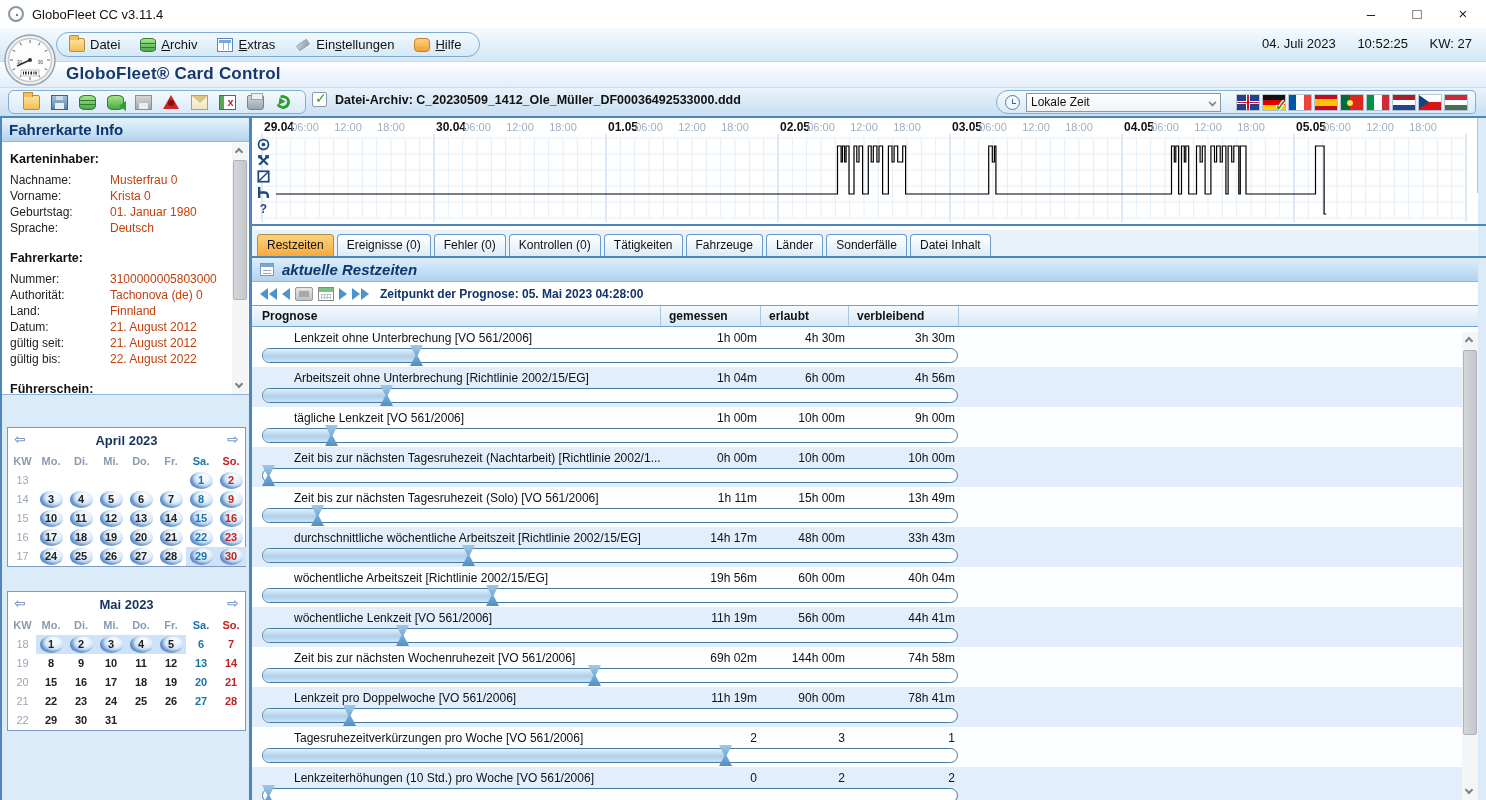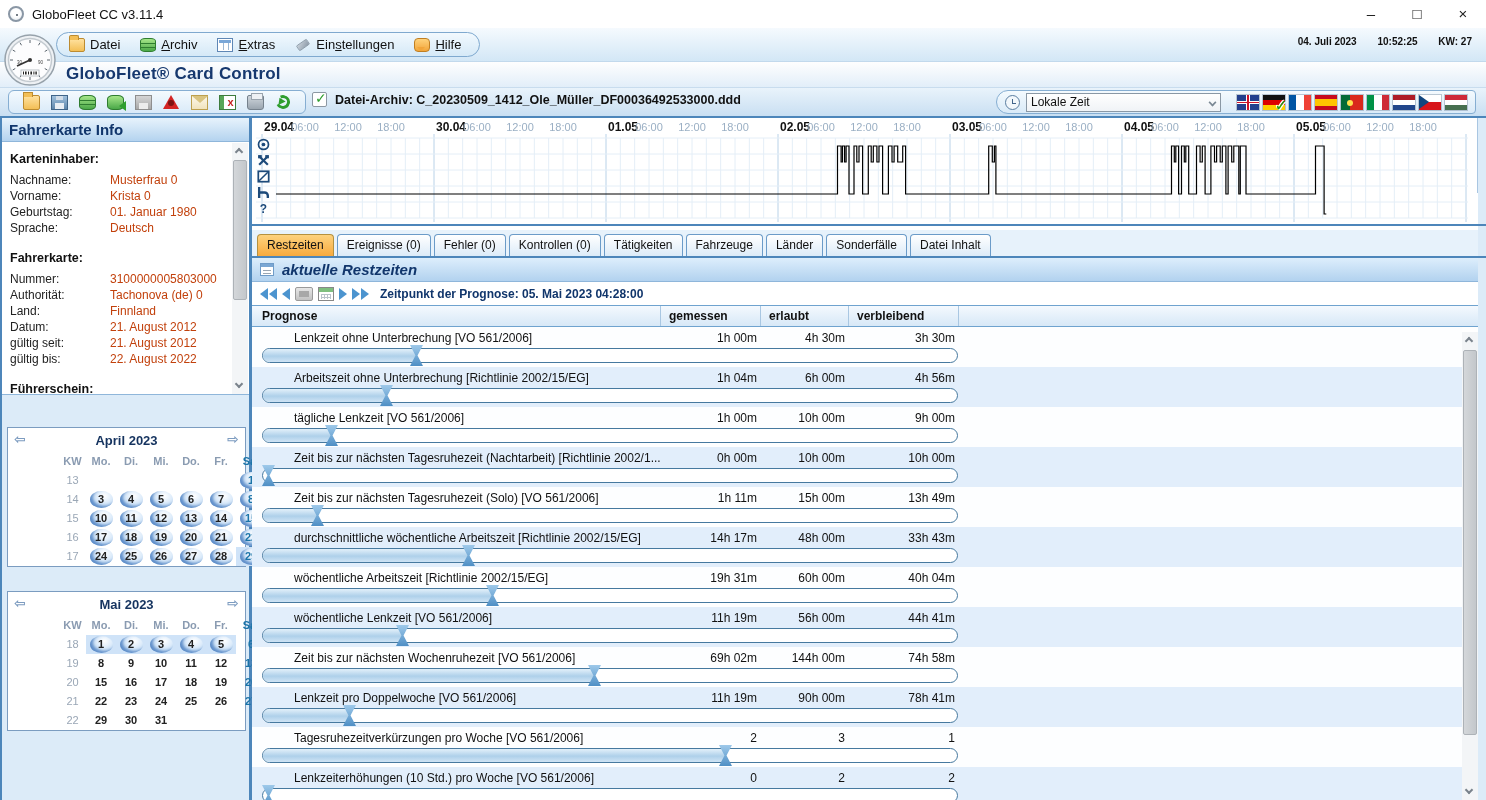--- a/index.html
+++ b/index.html
@@ -28,21 +28,21 @@
   .folder-icon{background:linear-gradient(#ffe2a0,#f3bf56);border:1px solid #bc8b30;border-radius:2px;}
   .folder-icon::before{content:"";position:absolute;left:-1px;top:-4px;width:8px;height:4px;background:#f3bf56;border:1px solid #bc8b30;border-bottom:none;border-radius:2px 2px 0 0;}
   .archive-icon{background:linear-gradient(#a6e689,#4aa848);border:1px solid #2f7d30;border-radius:5px/3px;}
   .archive-icon::before{content:"";position:absolute;left:0;top:4px;width:100%;height:1px;background:#2f7d30;box-shadow:0 4px 0 #2f7d30;}
   .extras-icon{background:#fff;border:1px solid #5f87b5;}
   .extras-icon::before{content:"";position:absolute;left:1px;top:1px;right:1px;height:3px;background:#7aa7d8;}
   .extras-icon::after{content:"";position:absolute;left:5px;top:4px;bottom:1px;width:1px;background:#9db8d4;box-shadow:5px 0 0 #9db8d4;}
   .settings-icon{background:linear-gradient(135deg,#c9d2da,#8d9aa8);border:1px solid #6e7c8a;border-radius:2px;transform:rotate(-35deg) scale(.8,0.45);}
   .help-icon{background:linear-gradient(#ffd27b,#f2a53a);border:1px solid #c07f22;border-radius:4px;}
   .help-icon::after{content:"";position:absolute;left:2px;bottom:-4px;border:4px solid transparent;border-top-color:#f2a53a;}
-  .menudate{position:absolute;right:14px;top:8px;font-size:10px;color:#111;font-weight:bold;}
+  .menudate{position:absolute;right:14px;top:8px;font-size:13px;color:#111;}
   .menudate span{margin-left:18px;}
 
   
   .gauge{position:absolute;left:4px;top:34px;width:52px;height:52px;z-index:5;}
 
   
   .brandbar{position:absolute;left:0;top:62px;width:1486px;height:26px;
             background:linear-gradient(#fefefe,#e2eef9);border-bottom:1px solid #c8dcee;}
   .brand{position:absolute;left:66px;top:2px;font-size:17px;font-weight:bold;color:#16386e;letter-spacing:.2px;}
 
@@ -126,21 +126,21 @@
   .ch-up{top:6px;transform:rotate(45deg);}
   .ch-down{top:3px;transform:rotate(225deg);}
   .sbthumb{position:absolute;left:1px;width:14px;background:linear-gradient(90deg,#d4d7da,#c3c7cb);border:1px solid #adb2b7;border-radius:2px;}
 
   .kalheader{position:absolute;left:0;top:279px;width:247px;height:25px;background:linear-gradient(#ffd990,#f4a928);
              border-top:1px solid #d98f1e;border-bottom:1px solid #c87f12;font-size:15px;font-weight:bold;color:#201500;padding:3px 0 0 7px;}
   .calbox{position:absolute;left:5px;width:239px;background:#fff;border:1px solid #7b9cc0;}
   .calhdr{height:24px;position:relative;text-align:center;font-weight:bold;font-size:13px;color:#15335f;padding-top:5px;}
   .calarrow{position:absolute;top:3px;font-size:14px;color:#7d9cc0;cursor:default;}
   .calarrow.prev{left:6px;} .calarrow.next{right:6px;}
-  .calgrid{display:grid;grid-template-columns:27px repeat(7,30px);padding-left:18px;margin-left:33px;}
+  .calgrid{display:grid;grid-template-columns:27px repeat(7,30px);padding-left:1px;}
   .calcell{height:19px;text-align:center;font-size:11px;line-height:19px;font-weight:bold;color:#222;position:relative;}
   .calcell.hdr{font-weight:bold;color:#8a9bb1;}
   .calcell.kw{color:#9aa7b6;font-weight:normal;}
   .calcell.sa{color:#1b74a8;}
   .calcell.su{color:#c32222;}
   .calcell.hl{background:#cfe3f8;}
   .pill{display:inline-block;width:23px;height:17px;line-height:17px;border-radius:50%;margin-top:1px;
         background:radial-gradient(ellipse at 62% 30%,#ffffff 0%,#dcebfa 40%,#a9cdef 100%);
         box-shadow:inset 3px -2px 3px rgba(64,118,187,.75);}
 
@@ -790,21 +790,21 @@
         <div></div>
         <div class="slider">
           <div class="strack">
             <div class="sfill" style="width: 206px;"></div>
           </div>
           <div class="shandle" style="left: 200px;"></div>
         </div>
       </div>
       <div class="trow">
         <div class="tlabel">wöchentliche Arbeitszeit [Richtlinie 2002/15/EG]</div>
-        <div class="tval">19h 31m</div>
+        <div class="tval">19h 56m</div>
         <div class="tval">60h 00m</div>
         <div class="tval">40h 04m</div>
         <div></div>
         <div class="slider">
           <div class="strack">
             <div class="sfill" style="width: 230px;"></div>
           </div>
           <div class="shandle" style="left: 224px;"></div>
         </div>
       </div>

